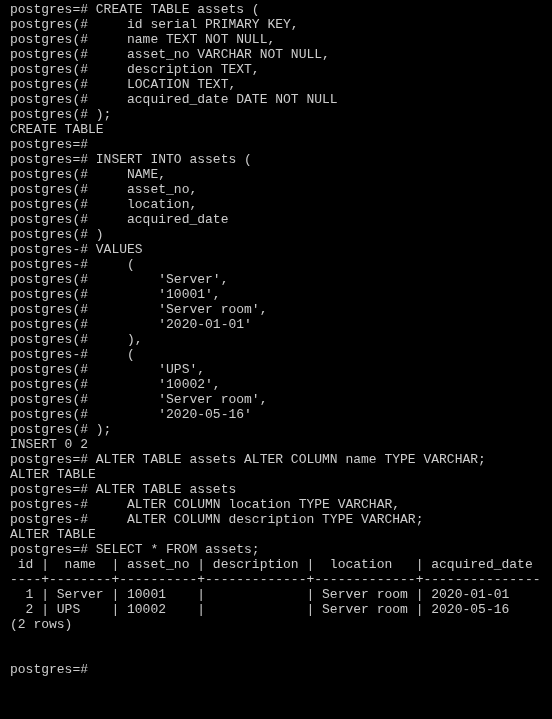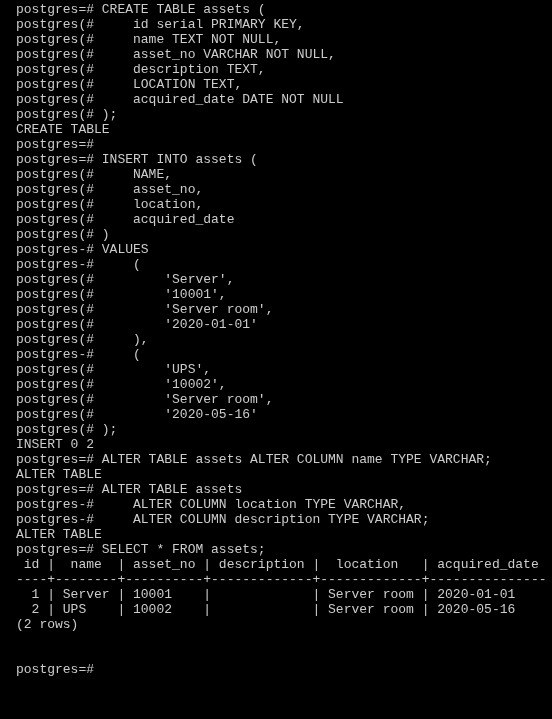--- a/index.html
+++ b/index.html
@@ -7,21 +7,21 @@
     padding: 0;
     background: #000000;
     color: #cccccc;
     font-family: "Consolas", "Courier New", monospace;
     font-size: 13px;
     line-height: 15px;
     width: 552px;
     height: 719px;
   }
   #terminal {
-    padding: 2px 16px;
+    padding: 2px 10px;
     white-space: pre;
     overflow: hidden;
   }
 </style>
 </head>
 <body>
 
 <div id="terminal"><div>postgres=# CREATE TABLE assets (</div><div>postgres(#     id serial PRIMARY KEY,</div><div>postgres(#     name TEXT NOT NULL,</div><div>postgres(#     asset_no VARCHAR NOT NULL,</div><div>postgres(#     description TEXT,</div><div>postgres(#     LOCATION TEXT,</div><div>postgres(#     acquired_date DATE NOT NULL</div><div>postgres(# );</div><div>CREATE TABLE</div><div>postgres=#</div><div>postgres=# INSERT INTO assets (</div><div>postgres(#     NAME,</div><div>postgres(#     asset_no,</div><div>postgres(#     location,</div><div>postgres(#     acquired_date</div><div>postgres(# )</div><div>postgres-# VALUES</div><div>postgres-#     (</div><div>postgres(#         'Server',</div><div>postgres(#         '10001',</div><div>postgres(#         'Server room',</div><div>postgres(#         '2020-01-01'</div><div>postgres(#     ),</div><div>postgres-#     (</div><div>postgres(#         'UPS',</div><div>postgres(#         '10002',</div><div>postgres(#         'Server room',</div><div>postgres(#         '2020-05-16'</div><div>postgres(# );</div><div>INSERT 0 2</div><div>postgres=# ALTER TABLE assets ALTER COLUMN name TYPE VARCHAR;</div><div>ALTER TABLE</div><div>postgres=# ALTER TABLE assets</div><div>postgres-#     ALTER COLUMN location TYPE VARCHAR,</div><div>postgres-#     ALTER COLUMN description TYPE VARCHAR;</div><div>ALTER TABLE</div><div>postgres=# SELECT * FROM assets;</div><div> id |  name  | asset_no | description |  location   | acquired_date</div><div>----+--------+----------+-------------+-------------+---------------</div><div>  1 | Server | 10001    |             | Server room | 2020-01-01</div><div>  2 | UPS    | 10002    |             | Server room | 2020-05-16</div><div>(2 rows)</div><div>&nbsp;</div><div>&nbsp;</div><div>postgres=#</div></div>
 
 </body></html>

